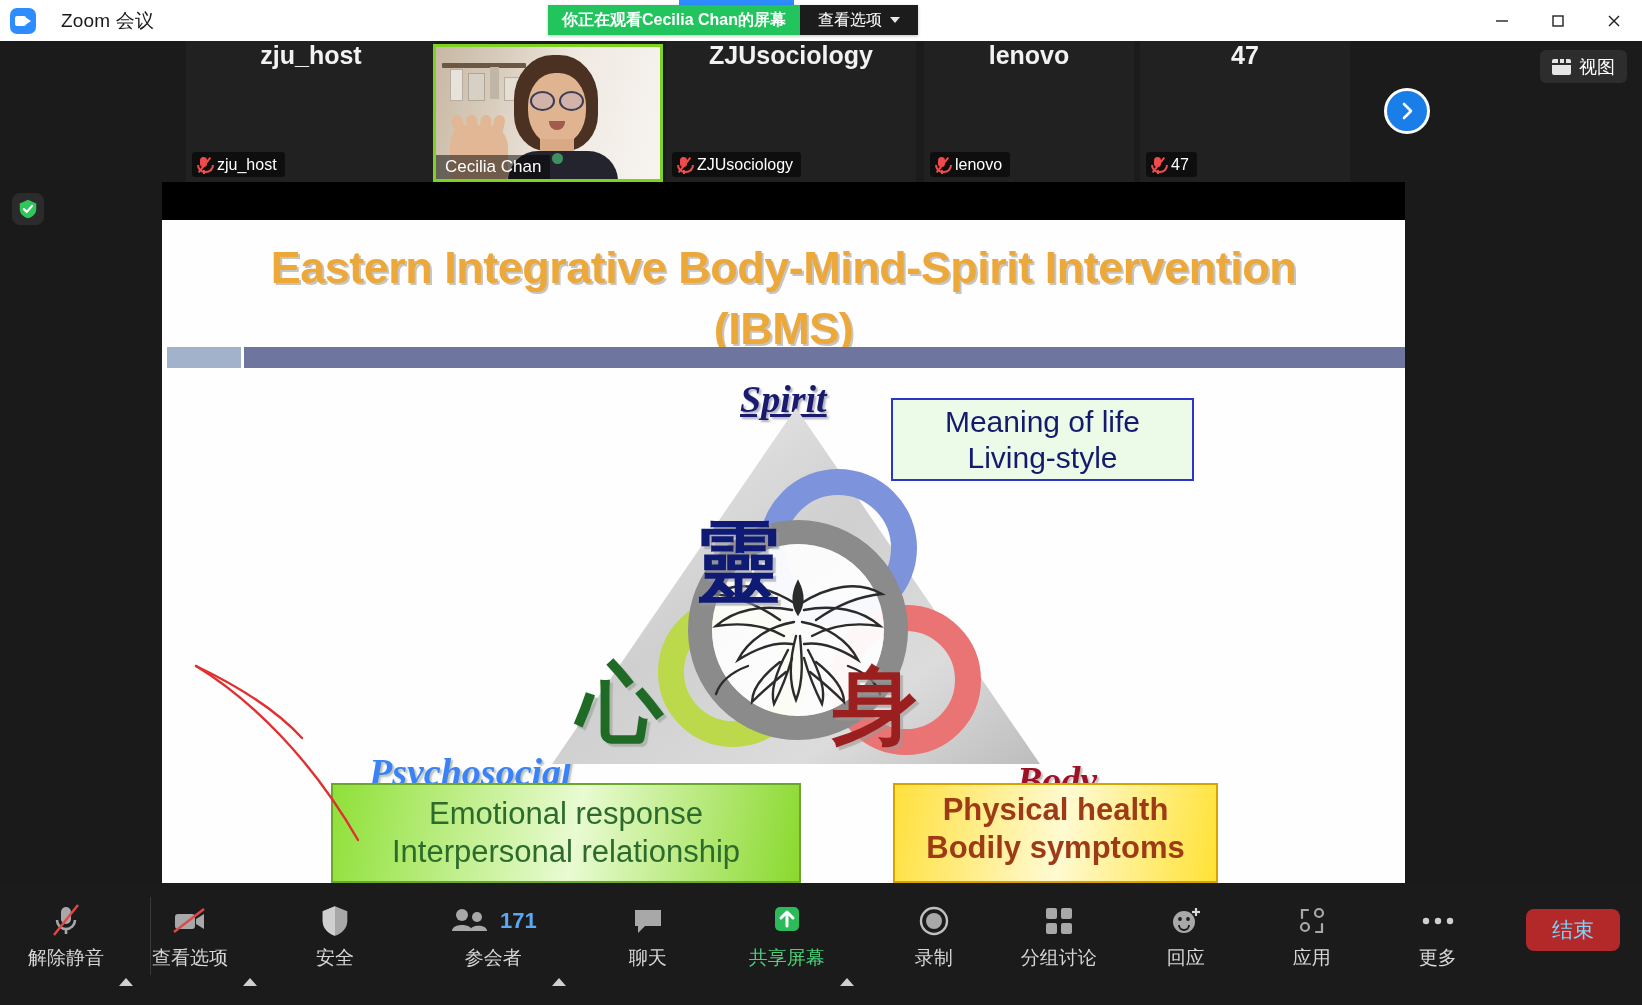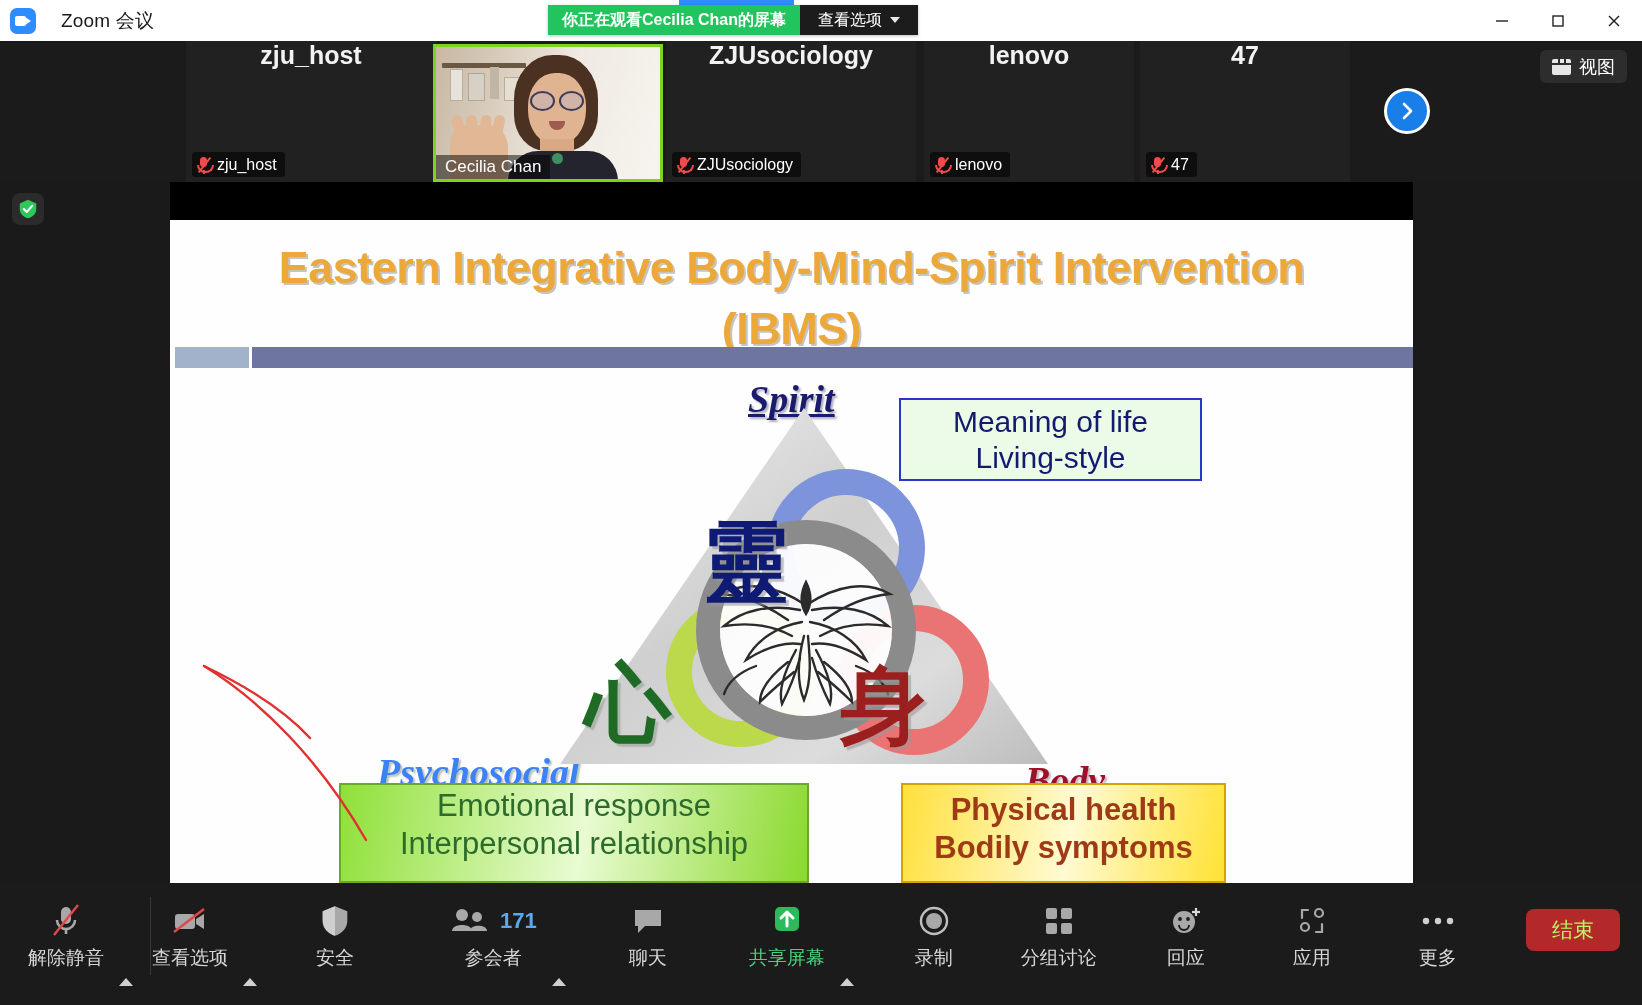--- a/index.html
+++ b/index.html
@@ -66,39 +66,39 @@
   .view-pill{position:absolute;right:15px;top:50px;height:33px;background:#2d2d2d;border-radius:6px;display:flex;align-items:center;gap:8px;padding:0 12px;z-index:5;}
   .view-pill .lbl{font-size:18px;color:#fff;}
   .view-icon{width:19px;height:16px;background:#e6e6e6;border-radius:2px;position:relative;flex:none;}
   .view-icon:after{content:"";position:absolute;left:0;top:4px;width:19px;height:2px;background:#2d2d2d;}
   .view-icon:before{content:"";position:absolute;left:6px;top:0;width:2px;height:4px;background:#2d2d2d;box-shadow:6px 0 0 #2d2d2d;}
 
   
   .shield-btn{position:absolute;left:12px;top:193px;width:32px;height:32px;border-radius:8px;background:#2b2b2b;display:flex;align-items:center;justify-content:center;}
 
   
-  .share-area{position:absolute;left:162px;top:182px;width:1243px;height:701px;background:#fff;overflow:hidden;margin-left:8px;}
+  .share-area{position:absolute;left:162px;top:182px;width:1243px;height:701px;background:#fff;overflow:hidden;}
   .slide-topblack{position:absolute;left:0;top:0;width:1243px;height:38px;background:#000;}
   .slide{position:absolute;left:0;top:38px;width:1243px;height:663px;background:#fefefe;overflow:hidden;}
   .slide-title{position:absolute;left:40px;top:18px;width:1163px;text-align:center;font-weight:bold;
       font-size:45px;line-height:1.35;color:#eda83a;text-shadow:2px 2px 0 rgba(150,150,150,.55);letter-spacing:-.5px;}
   .band-small{position:absolute;left:5px;top:127px;width:74px;height:21px;background:#a3b2cb;}
   .band-big{position:absolute;left:79px;top:127px;width:1164px;height:21px;background:#6e769f;border-left:3px solid #fff;box-sizing:border-box;}
 
   .lbl-spirit{position:absolute;left:578px;top:157px;font-family:"Liberation Serif","DejaVu Serif",serif;font-style:italic;font-weight:bold;font-size:38px;color:#1b1b6e;text-shadow:2px 2px 2px rgba(120,120,150,.6);text-decoration:underline;}
   .lbl-psycho{position:absolute;left:207px;top:530px;font-family:"Liberation Serif","DejaVu Serif",serif;font-style:italic;font-weight:bold;font-size:38px;color:#3b82f6;text-shadow:2px 2px 2px rgba(130,150,130,.6);}
   .lbl-body{position:absolute;left:855px;top:538px;font-family:"Liberation Serif","DejaVu Serif",serif;font-style:italic;font-weight:bold;font-size:38px;color:#9c1126;text-shadow:2px 2px 2px rgba(160,130,130,.6);}
 
   .box-meaning{position:absolute;left:729px;top:178px;width:303px;height:83px;background:#ecfbe8;border:2px solid #2a35c9;box-sizing:border-box;
       display:flex;flex-direction:column;align-items:center;justify-content:center;}
   .box-meaning div{font-size:30px;color:#141a6e;line-height:1.18;}
 
   .box-psy{position:absolute;left:169px;top:563px;width:470px;height:100px;
       background:linear-gradient(100deg,#8fe038 0%,#e9fbd2 52%,#8ad92e 100%);border:2px solid #6aa72a;box-sizing:border-box;
-      display:flex;flex-direction:column;align-items:center;padding-top:2px;}
+      display:flex;flex-direction:column;align-items:center;padding-top:10px;}
   .box-psy div{font-size:31px;color:#2c6b2c;line-height:1.22;}
   .box-bod{position:absolute;left:731px;top:563px;width:325px;height:100px;
       background:linear-gradient(100deg,#ffe03c 0%,#fffad2 52%,#ffe235 100%);border:2px solid #d6a400;box-sizing:border-box;
       display:flex;flex-direction:column;align-items:center;padding-top:6px;font-weight:bold;}
   .box-bod div{font-size:31px;color:#9e3a16;line-height:1.22;}
 
   .pyramid{position:absolute;left:386px;top:184px;width:496px;height:366px;}
   .cjk{position:absolute;font-family:"DejaVu Sans","Liberation Sans",sans-serif;font-weight:bold;line-height:1;}
   .cjk-ling{left:532px;top:298px;font-size:86px;color:#0e1a73;text-shadow:3px 3px 1px rgba(150,150,160,.6);}
   .cjk-xin{left:415px;top:440px;font-size:86px;color:#1f6b26;text-shadow:3px 3px 1px rgba(150,160,150,.6);}
@@ -108,21 +108,21 @@
   
   .toolbar{position:absolute;left:0;bottom:0;width:1642px;height:122px;background:#1b1b1b;}
   .tb-items{position:absolute;left:18px;top:10px;height:86px;display:flex;align-items:flex-start;}
   .tb-item{position:relative;height:86px;display:flex;flex-direction:column;align-items:center;justify-content:flex-start;padding:8px 10px 0;min-width:74px;}
   .tb-ic{height:40px;display:flex;align-items:center;justify-content:center;}
   .tb-lbl{font-size:19px;color:#d6d6d6;margin-top:4px;white-space:nowrap;}
   .tb-lbl.green{color:#4ad07a;}
   .tb-caret{align-self:flex-end;margin:16px 0 0 -4px;padding:0 9px;}
   .chev{width:0;height:0;border-left:7px solid transparent;border-right:7px solid transparent;border-bottom:8px solid #d0d0d0;}
   .pcount{font-size:22px;color:#5aa9f0;font-weight:bold;margin-left:8px;}
-  .end-btn{position:absolute;right:22px;top:26px;width:94px;height:42px;border-radius:8px;background:#b32828;color:#bef264;font-size:21px;display:flex;align-items:center;justify-content:center;}
+  .end-btn{position:absolute;right:22px;top:26px;width:94px;height:42px;border-radius:8px;background:#b32828;color:#7dd3fc;font-size:21px;display:flex;align-items:center;justify-content:center;}
   .divider{position:absolute;left:150px;top:14px;width:1px;height:78px;background:#3a3a3a;}
 </style>
 </head>
 <body>
 
 <div id="app">
 
   <div class="titlebar">
     <div class="tb-left">
       <div class="zoom-logo"></div>

